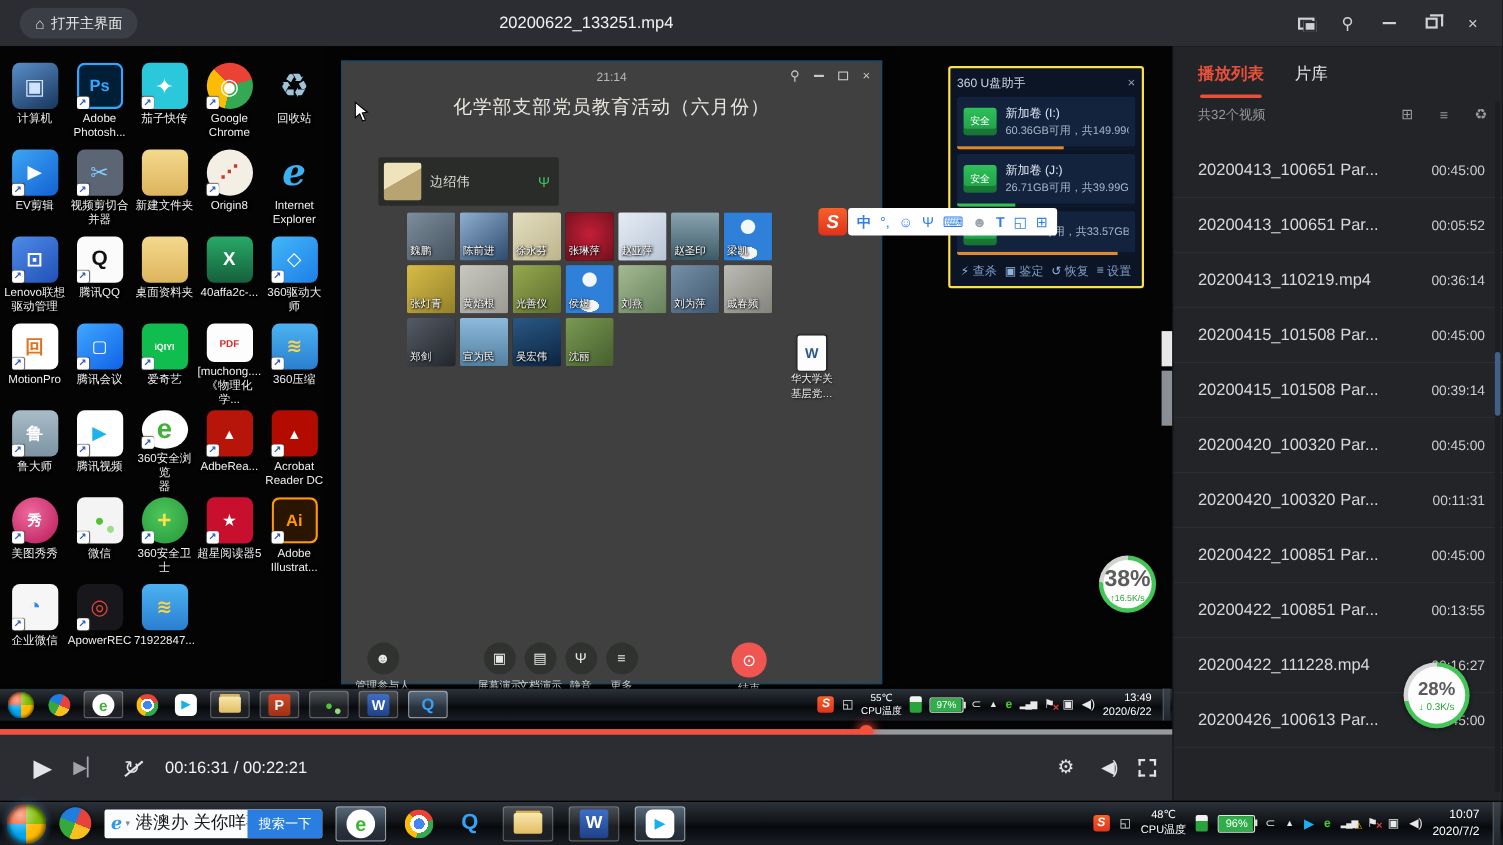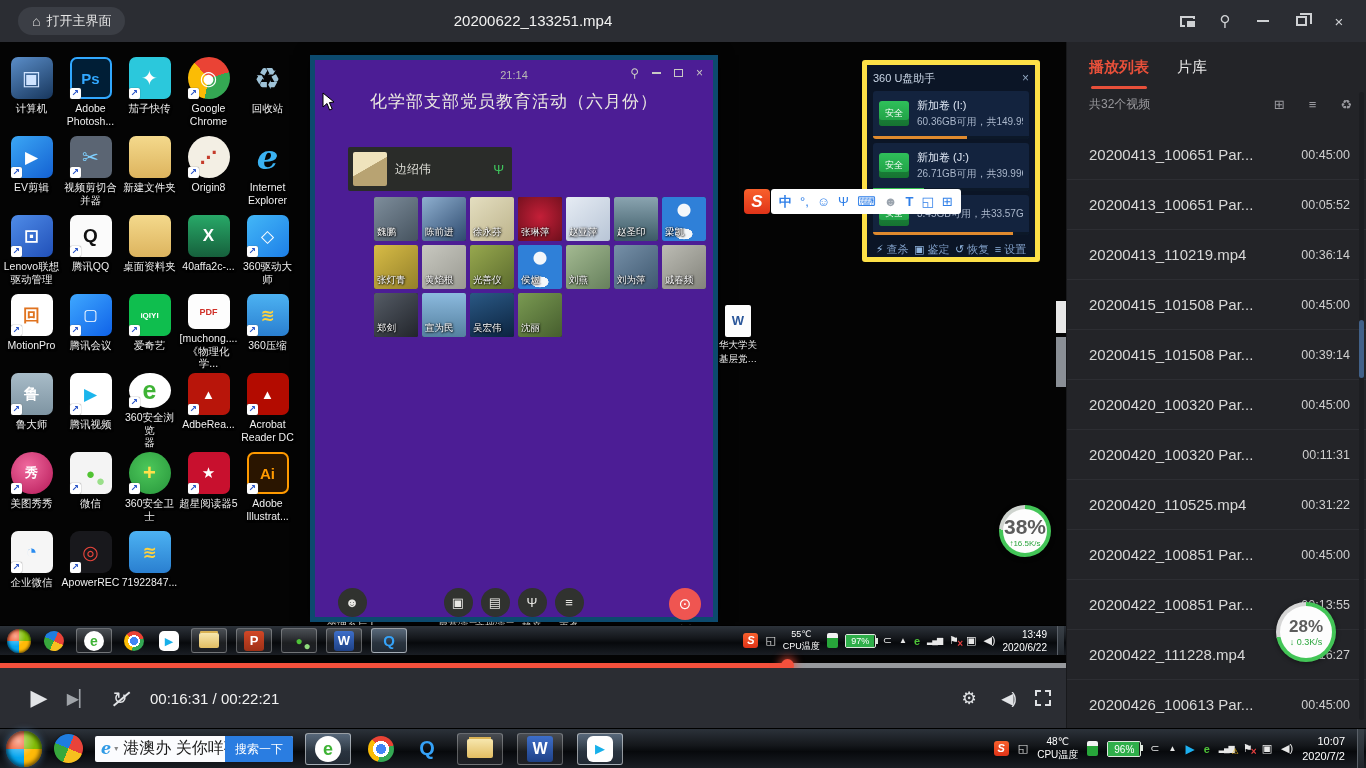--- a/index.html
+++ b/index.html
@@ -35,22 +35,22 @@
     position:relative; font-weight:bold; }
   .dbox::after { content:"↗"; position:absolute; left:0; bottom:0; width:11px; height:11px; background:#fff;
     color:#2a55c8; font-size:9px; line-height:11px; text-align:center; border-radius:2px;
     box-shadow:0 0 1px #444; display:var(--sc,block); }
   .dg { display:block; }
   .dlabel { margin-top:3px; font-size:10.5px; color:#efefef; text-align:center; line-height:1.2;
     text-shadow:1px 1px 2px #000,0 0 3px #000; }
   .dlabel span { display:block; }
 
   
-  .meeting { position:absolute; left:310px; top:13px; width:408px; height:567px; background:#4c1d95;
-    border:5px solid #0c4a6e; box-shadow:0 0 14px rgba(0,0,0,.7); }
+  .meeting { position:absolute; left:310px; top:13px; width:492px; height:567px; background:#404040;
+    border:1px solid #0c4a6e; box-shadow:0 0 14px rgba(0,0,0,.7); }
   .m-clock { position:absolute; top:9px; left:0; width:100%; text-align:center; color:#b9b9b4; font-size:11px; }
   .m-ctl { position:absolute; top:6px; right:10px; display:flex; gap:13px; align-items:center; color:#c9c9c4; }
   .m-ctl .mi { font-size:12px; display:flex; align-items:center; }
   .mbar { width:9px; height:2px; background:#c9c9c4; display:block; }
   .msq { width:9px; height:8px; border:1.5px solid #c9c9c4; display:block; }
   .m-title { position:absolute; top:30px; left:0; width:100%; text-align:center; color:#eae8e0;
     font-size:17px; letter-spacing:1px; }
   .m-host { position:absolute; top:58px; left:0; width:100%; text-align:center; color:#8b8b84; font-size:11px; }
   .m-speaker { position:absolute; left:33px; top:87px; width:164px; height:44px; background:#2a2c29;
     border-radius:2px; display:flex; align-items:center; padding:0 8px 0 5px; }
@@ -66,21 +66,21 @@
     text-shadow:0 1px 2px #000,1px 0 2px #000; white-space:nowrap; }
   .m-toolbar { position:absolute; left:0; top:528px; width:100%; height:46px; }
   .m-tool { position:absolute; top:0; width:60px; display:flex; flex-direction:column; align-items:center; }
   .m-tool-c { width:29px; height:29px; border-radius:50%; background:#30322f; color:#e8e8e4;
     display:flex; align-items:center; justify-content:center; font-size:13px; }
   .m-tool.end .m-tool-c { width:32px; height:32px; background:#ef5551; color:#fff; font-size:15px; }
   .m-tool-l { margin-top:3px; font-size:10px; color:#cfcfc9; white-space:nowrap; }
 
   
   .upanel { position:absolute; left:862px; top:18px; width:178px; height:202px; background:#0b1526;
-    border:5px solid #fde047; border-radius:3px; padding:4px 6px; }
+    border:2px solid #fde047; border-radius:3px; padding:4px 6px; }
   .u-head { height:18px; display:flex; justify-content:space-between; align-items:center;
     color:#c9d5e5; font-size:11px; }
   .u-x { color:#90a6c0; cursor:pointer; font-size:12px; }
   .u-card { position:relative; height:48px; background:#13233e; border-radius:3px; margin-top:4px;
     display:flex; align-items:center; padding:0 6px 4px 6px; overflow:hidden; }
   .u-card:nth-child(3) { height:40px; }
   .u-ic { width:30px; height:25px; border-radius:3px; background:linear-gradient(#2fc05a,#1d9a42);
     color:#fff; font-size:9px; text-align:center; line-height:25px; flex-shrink:0;
     box-shadow:inset 0 -6px 0 rgba(0,0,0,.25); }
   .u-tx { margin-left:8px; overflow:hidden; }
@@ -890,24 +890,20 @@
     </div>
       <div class="sb-item">
       <span class="sb-name">20200420_100320 Par...</span>
       <span class="sb-dur">00:45:00</span>
     </div>
       <div class="sb-item">
       <span class="sb-name">20200420_100320 Par...</span>
       <span class="sb-dur">00:11:31</span>
     </div>
       <div class="sb-item">
-      <span class="sb-name">20200420_110525.mp4</span>
-      <span class="sb-dur">00:31:22</span>
-    </div>
-      <div class="sb-item">
       <span class="sb-name">20200422_100851 Par...</span>
       <span class="sb-dur">00:45:00</span>
     </div>
       <div class="sb-item">
       <span class="sb-name">20200422_100851 Par...</span>
       <span class="sb-dur">00:13:55</span>
     </div>
       <div class="sb-item">
       <span class="sb-name">20200422_111228.mp4</span>
       <span class="sb-dur">00:16:27</span>

